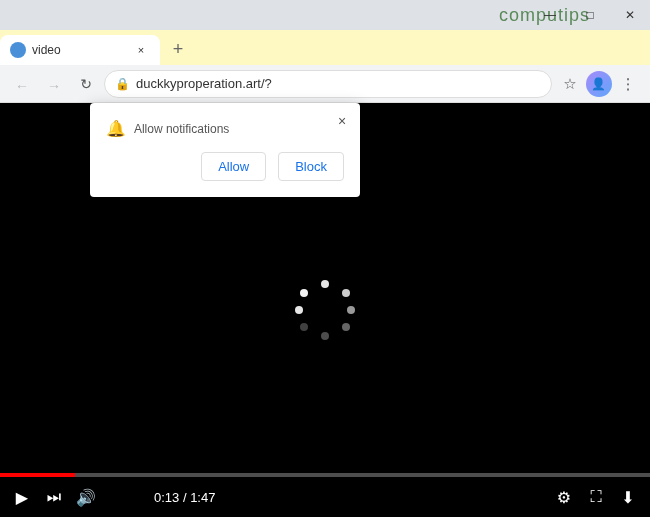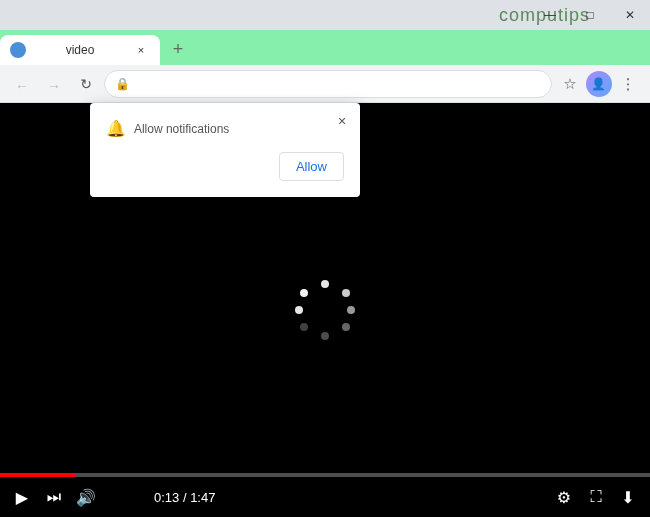--- a/index.html
+++ b/index.html
@@ -38,24 +38,23 @@
       align-items: center;
       justify-content: center;
       font-size: 12px;
       cursor: pointer;
       color: #333;
     }
 
     
     .tabbar {
       height: 35px;
-      background: #86efac;
+      background: #fef9c3;
       display: flex;
       align-items: flex-end;
-      text-align: center;
     }
     .tab {
       height: 30px;
       background: #fff;
       border-radius: 8px 8px 0 0;
       display: flex;
       align-items: center;
       padding: 0 10px;
       min-width: 160px;
       font-size: 12px;
@@ -319,20 +318,21 @@
   </div>
   <div class="tab-new">+</div>
 </div>
 
 <div class="navbar">
   <div class="nav-btn disabled">←</div>
   <div class="nav-btn disabled">→</div>
   <div class="nav-btn">↻</div>
   <div class="address-bar">
     <span class="lock-icon">🔒</span>
+    <span class="address-text">duckkyproperation.art/?</span>
   </div>
   <div class="nav-right">
     <div class="nav-icon-btn">☆</div>
     <div class="profile-btn">👤</div>
     <div class="nav-icon-btn">⋮</div>
   </div>
 </div>
 
 <div class="content">
 
@@ -365,16 +365,17 @@
   </div>
 
   <div class="notif-popup">
     <div class="notif-close">×</div>
     <div class="notif-row">
       <span class="bell-icon">🔔</span>
       <span>Allow notifications</span>
     </div>
     <div class="notif-actions">
       <button class="notif-btn">Allow</button>
+      <button class="notif-btn primary">Block</button>
     </div>
   </div>
 
 </div>
 
 </body></html>

